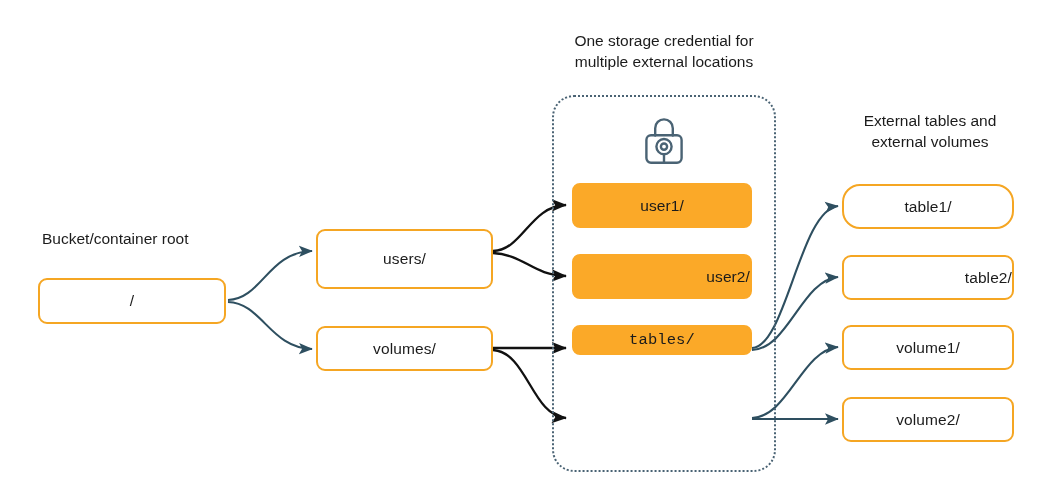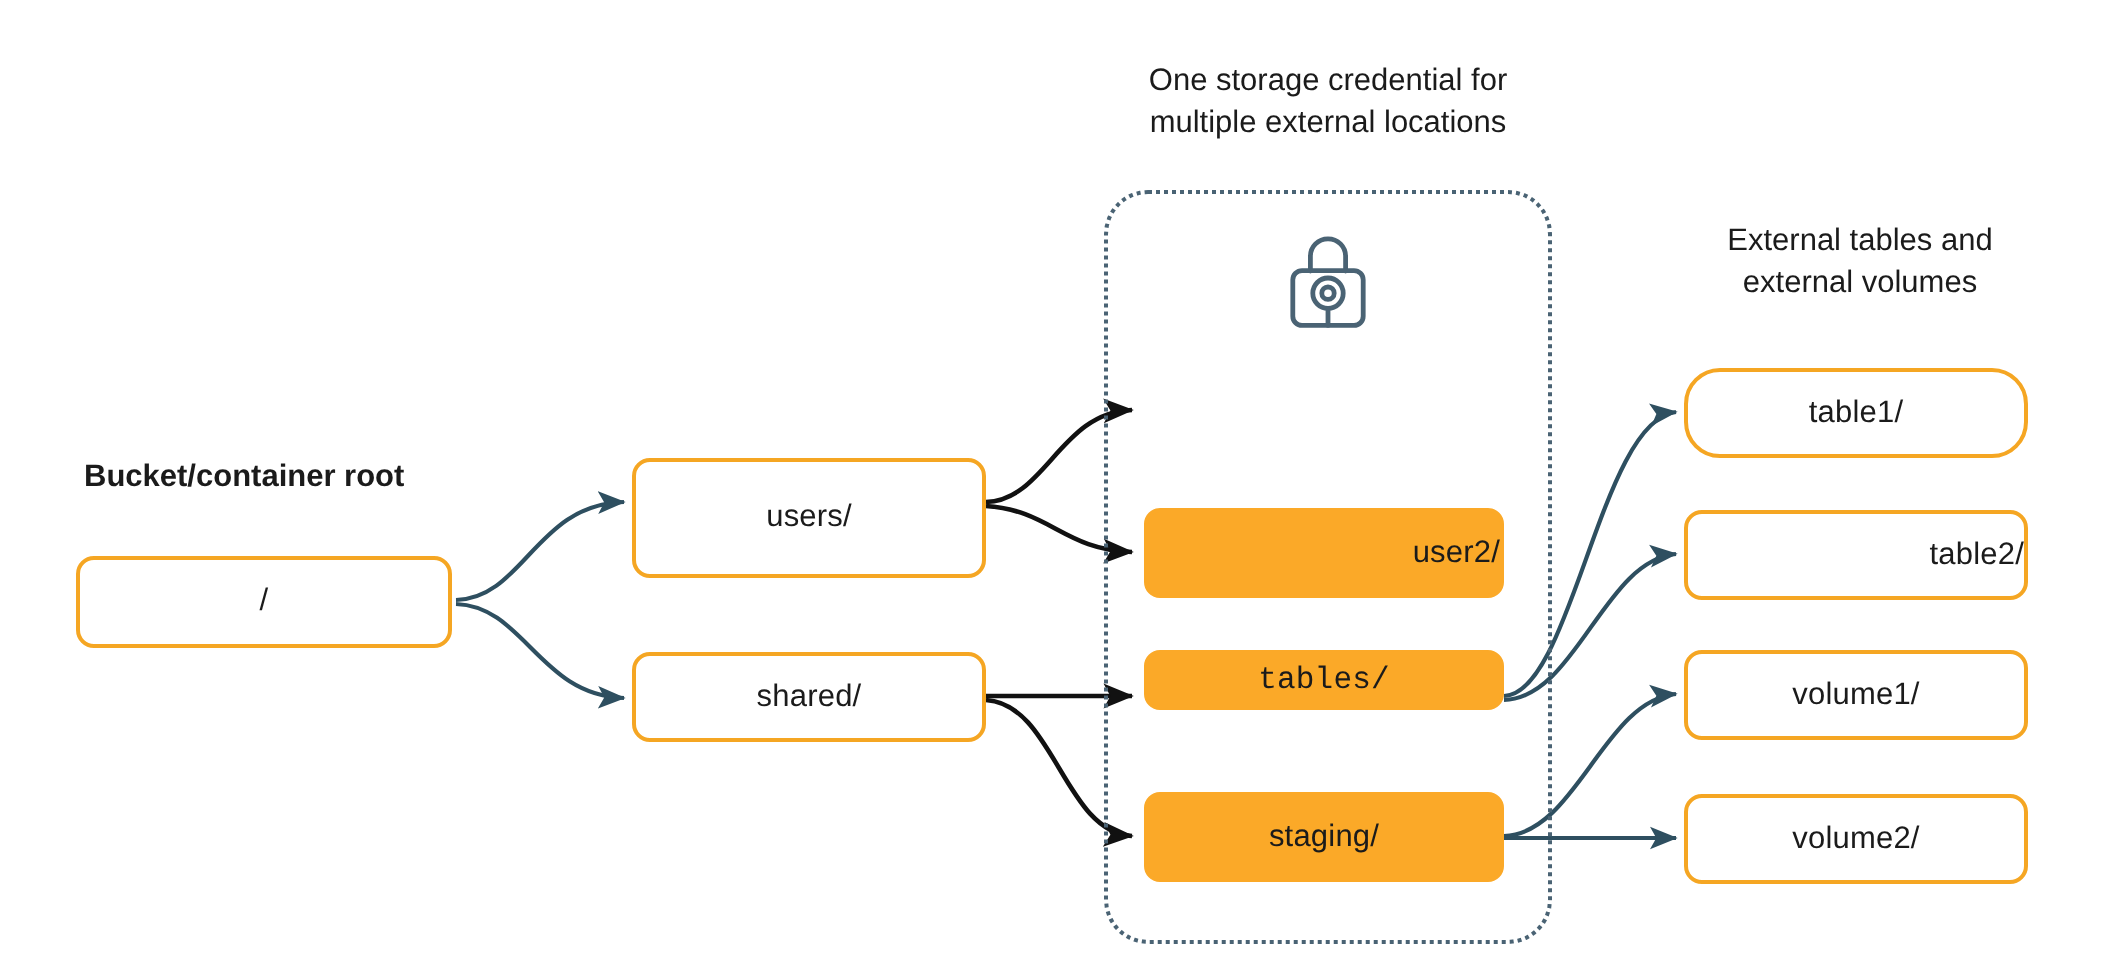--- a/index.html
+++ b/index.html
@@ -47,21 +47,20 @@
   .caption {
     position: absolute;
     font-size: 15.5px;
     color: #1b1b1b;
     line-height: 21px;
     text-align: center;
     white-space: pre-line;
   }
   .caption.left-cap {
     text-align: left;
-    font-weight: bold;
   }
   .dotted-group {
     position: absolute;
     box-sizing: border-box;
     border: 2px dotted #4A6374;
     border-radius: 22px;
     background: transparent;
   }
   .lock-icon {
     position: absolute;
@@ -125,31 +124,31 @@
   </div>
 
   <div class="node" style="left:38px; top:278px; width:188px; height:46px;">
     <span>/</span>
   </div>
 
   <div class="node" style="left:316px; top:229px; width:177px; height:60px;">
     <span>users/</span>
   </div>
   <div class="node" style="left:316px; top:326px; width:177px; height:45px;">
-    <span>shared/</span>
+    <span>volumes/</span>
   </div>
 
+  <div class="node filled" style="left:572px; top:183px; width:180px; height:45px;">
+    <span>user1/</span>
+  </div>
   <div class="node filled" style="left:572px; top:254px; width:180px; height:45px;justify-content:flex-end;">
     <span>user2/</span>
   </div>
   <div class="node filled" style="left:572px; top:325px; width:180px; height:30px;font-family:Liberation Mono, monospace;">
     <span>tables/</span>
-  </div>
-  <div class="node filled" style="left:572px; top:396px; width:180px; height:45px;">
-    <span>staging/</span>
   </div>
 
   <div class="node" style="left:842px; top:184px; width:172px; height:45px;border-radius:18px;">
     <span>table1/</span>
   </div>
   <div class="node" style="left:842px; top:255px; width:172px; height:45px;justify-content:flex-end;">
     <span>table2/</span>
   </div>
   <div class="node" style="left:842px; top:325px; width:172px; height:45px;align-items:center;">
     <span>volume1/</span>

